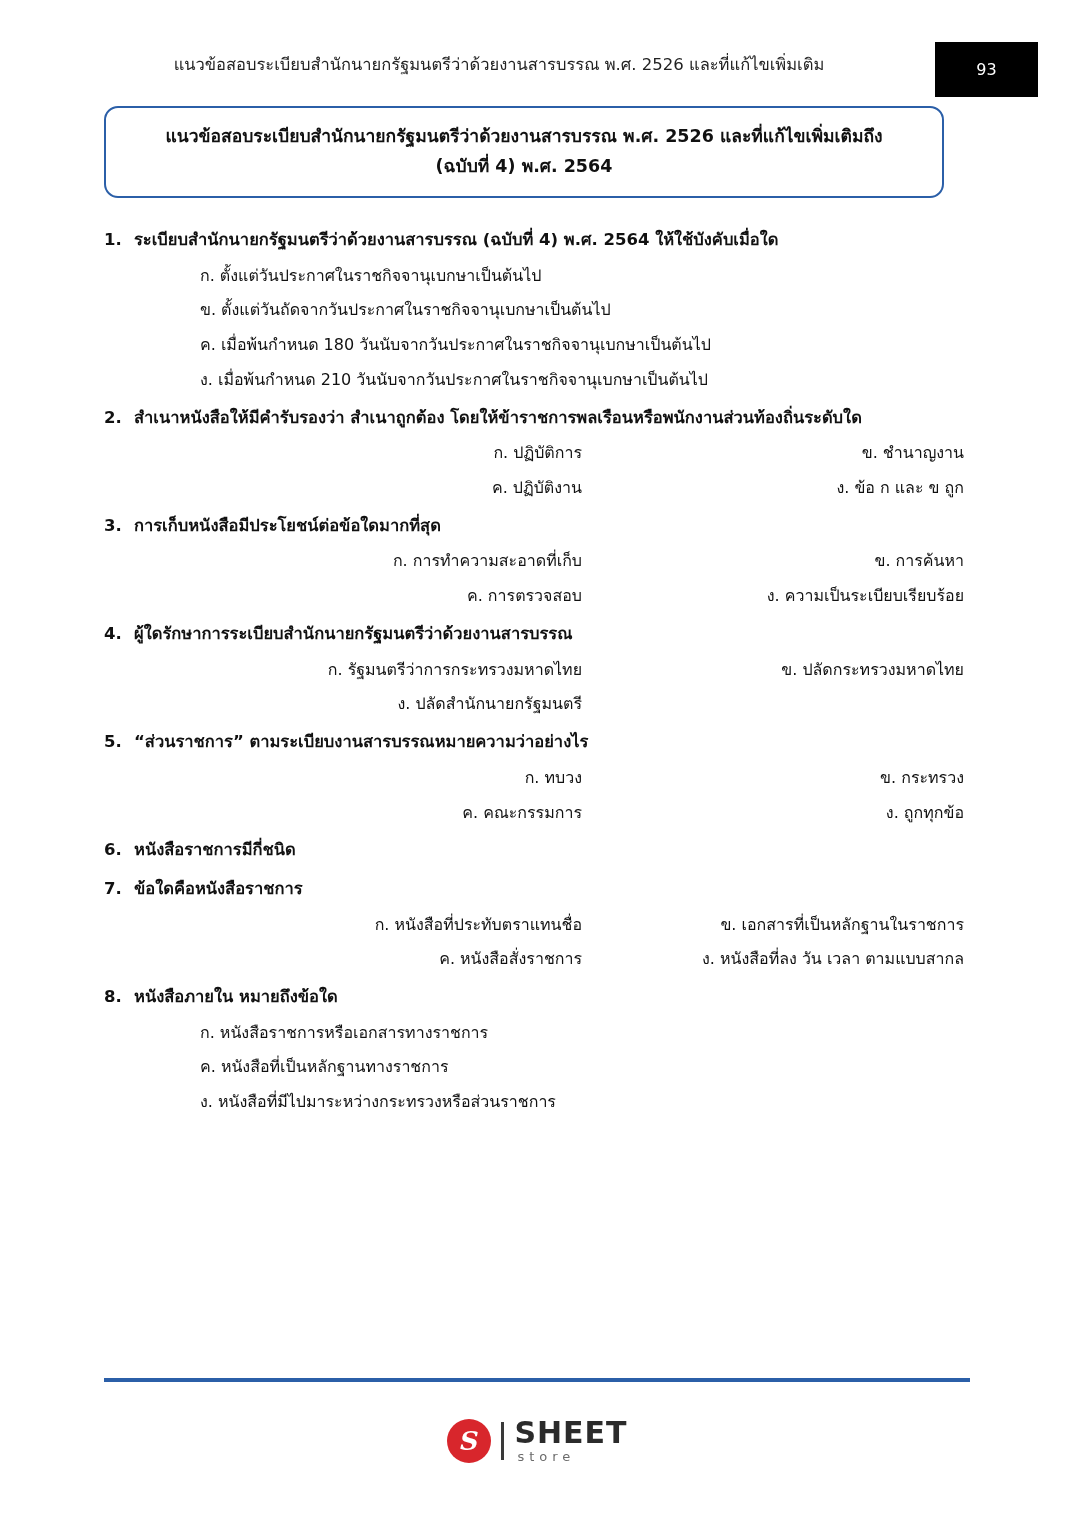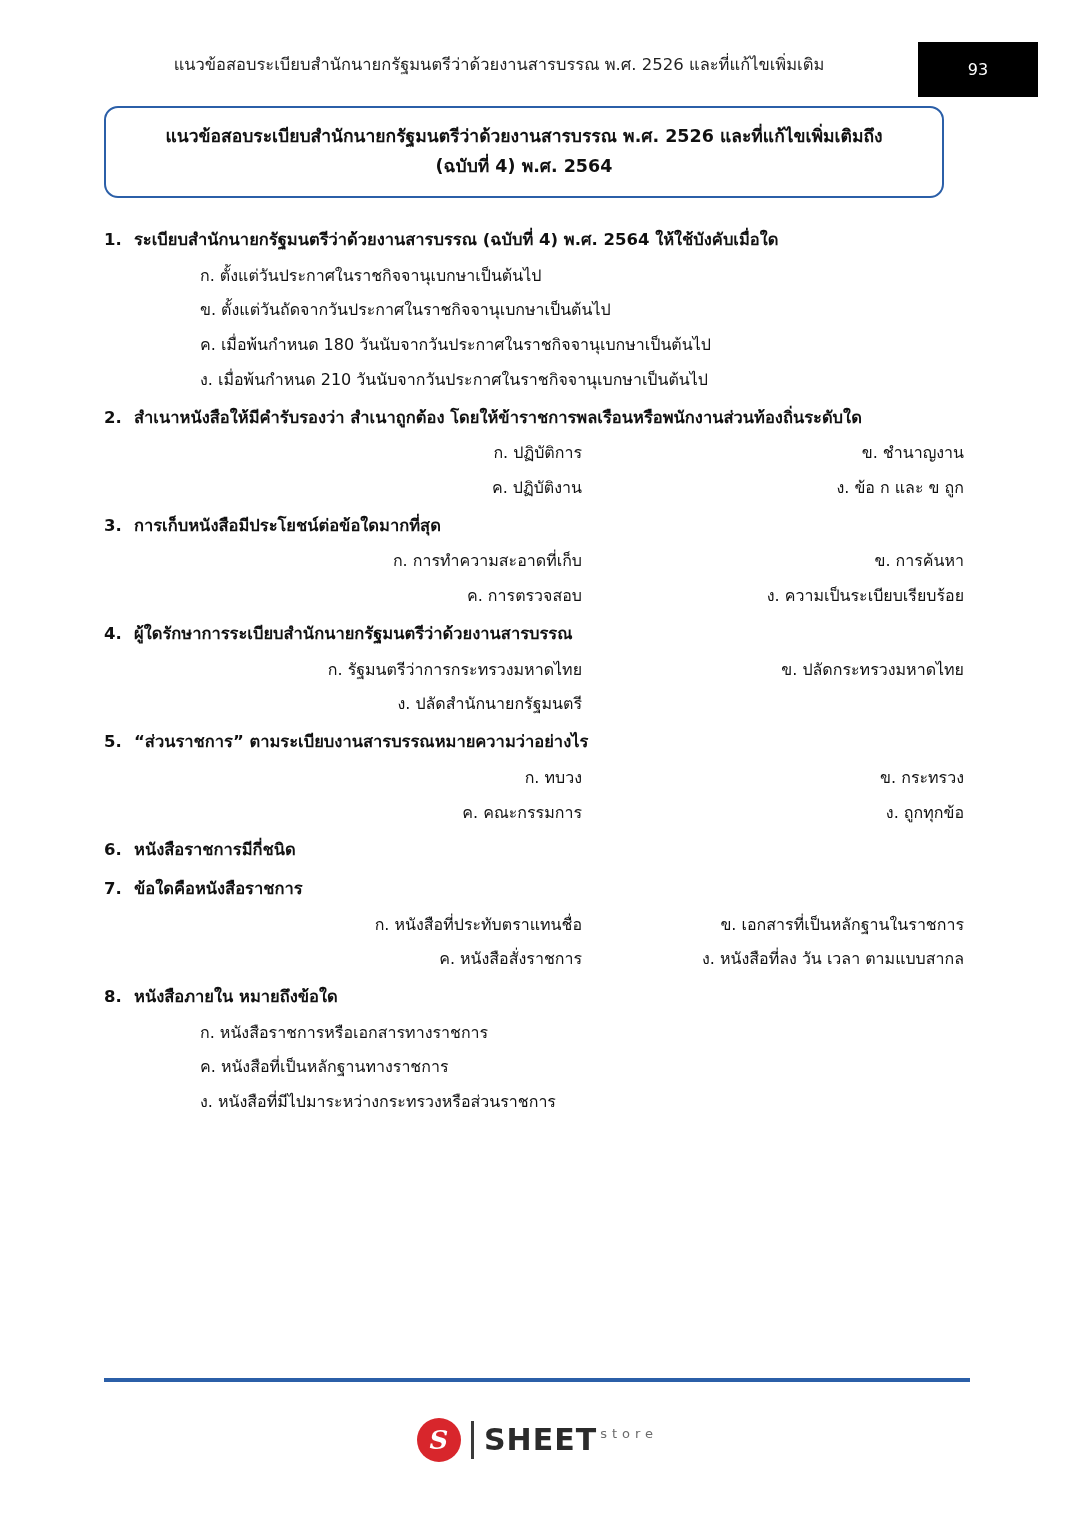--- a/index.html
+++ b/index.html
@@ -35,21 +35,21 @@
     width: 790px;
     text-align: center;
     font-size: 16.5px;
     color: #222222;
     line-height: 1.3;
   }
   .page-number-box {
     position: absolute;
     right: 37px;
     top: -4px;
-    width: 120px;
+    width: 103px;
     height: 55px;
     background: #000000;
     color: #ffffff;
     font-size: 16px;
     display: flex;
     align-items: center;
     justify-content: center;
   }
 
   
@@ -162,20 +162,21 @@
     align-items: center;
     justify-content: center;
   }
   .logo-divider {
     width: 3px;
     height: 38px;
     background: #3a3a3a;
   }
   .logo-words {
     display: flex;
+    flex-direction: column;
     line-height: 1;
   }
   .logo-main {
     font-size: 30px;
     font-weight: bold;
     letter-spacing: 1px;
     color: #2b2b2b;
   }
   .logo-sub {
     font-size: 13px;

